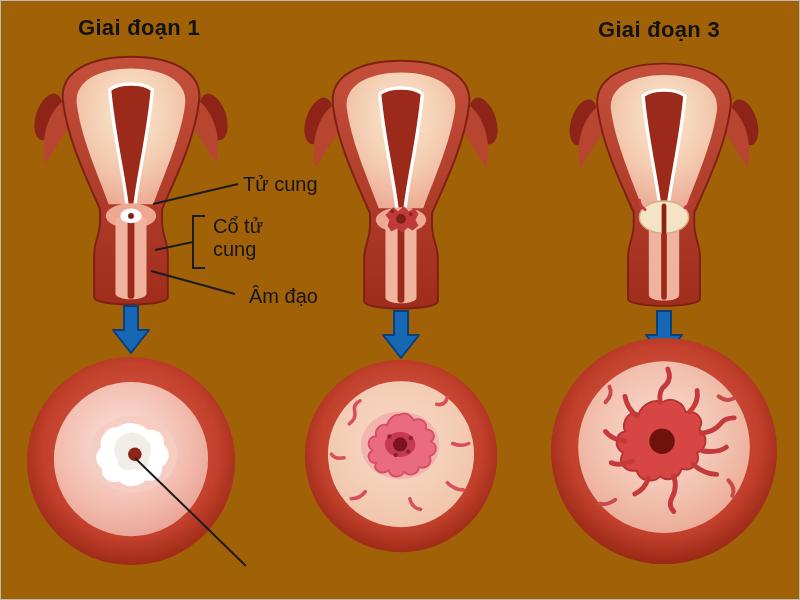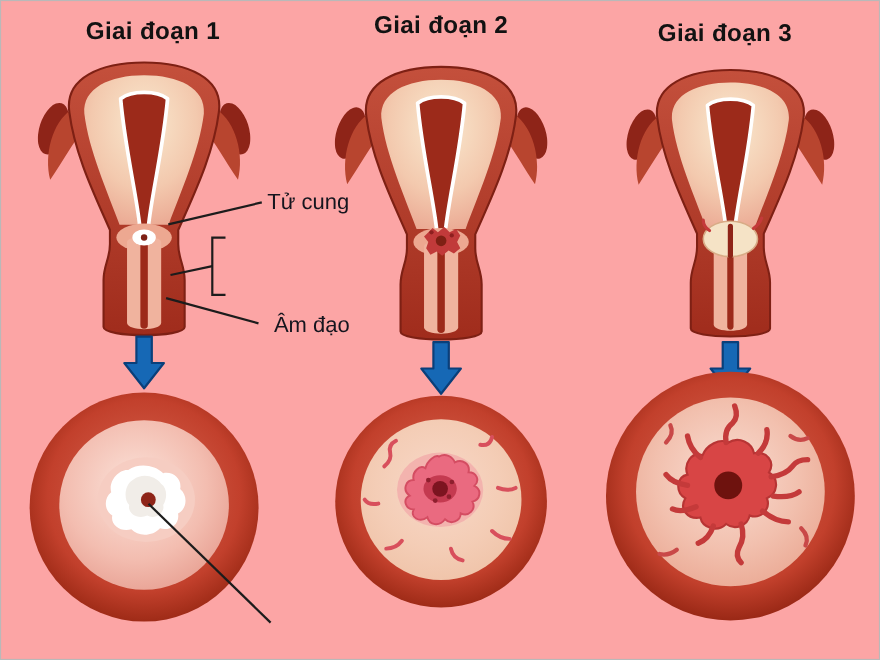--- a/index.html
+++ b/index.html
@@ -1,17 +1,17 @@
 <!DOCTYPE html>
 <html><head>
 <meta charset="utf-8">
 <style>
   html,body{margin:0;padding:0;background:#fff;}
   .canvas{
-    position:relative;width:798px;height:598px;background:#fca5a5;
+    position:relative;width:798px;height:598px;background:#a16207;
     border:1px solid #b9b9b9;overflow:hidden;
     font-family:"Liberation Sans", sans-serif;
   }
   .abs{position:absolute;}
   .stage-title{
     font-size:22px;font-weight:bold;color:#121212;text-align:center;
     letter-spacing:.3px;
   }
   .anno{
     font-size:20px;font-weight:normal;color:#15151e;line-height:23px;
@@ -20,21 +20,20 @@
   svg{display:block;}
   .overlay{pointer-events:none;z-index:30;}
   .label-layer{z-index:40;}
 </style>
 </head>
 <body>
 
 <div class="canvas">
 
   <div class="abs stage-title" style="left:38px;top:14px;width:200px;">Giai đoạn 1</div>
-  <div class="abs stage-title" style="left:300px;top:9px;width:200px;">Giai đoạn 2</div>
   <div class="abs stage-title" style="left:558px;top:16px;width:200px;">Giai đoạn 3</div>
 
   <svg class="abs" style="left:33px;top:48px;" width="194" height="262" viewBox="0 0 200 270">
     <defs>
       <radialGradient id="u1inner" cx="50%" cy="32%" r="80%">
         <stop offset="0%" stop-color="#f9e9cf"></stop>
           <stop offset="55%" stop-color="#f3c9ae"></stop>
           <stop offset="100%" stop-color="#e89e8a"></stop>
       </radialGradient>
       <linearGradient id="u1outer" x1="0" y1="0" x2="0" y2="1">
@@ -217,15 +216,16 @@
     <g stroke="#1c1c1c" stroke-width="2" fill="none">
       <path d="M237,183 L152,203"></path>
       <path d="M204,215 L192,215 L192,267 L204,267"></path>
       <path d="M192,241 L154,249"></path>
       <path d="M234,293 L150,270"></path>
       <path d="M245,565 L134,457"></path>
     </g>
   </svg>
 
   <div class="abs anno label-layer" style="left:242px;top:172px;">Tử cung</div>
+  <div class="abs anno label-layer" style="left:210px;top:214px;width:70px;text-align:left;left:212px;">Cổ tử cung</div>
   <div class="abs anno label-layer" style="left:248px;top:284px;">Âm đạo</div>
 
 </div>
 
 </body></html>

